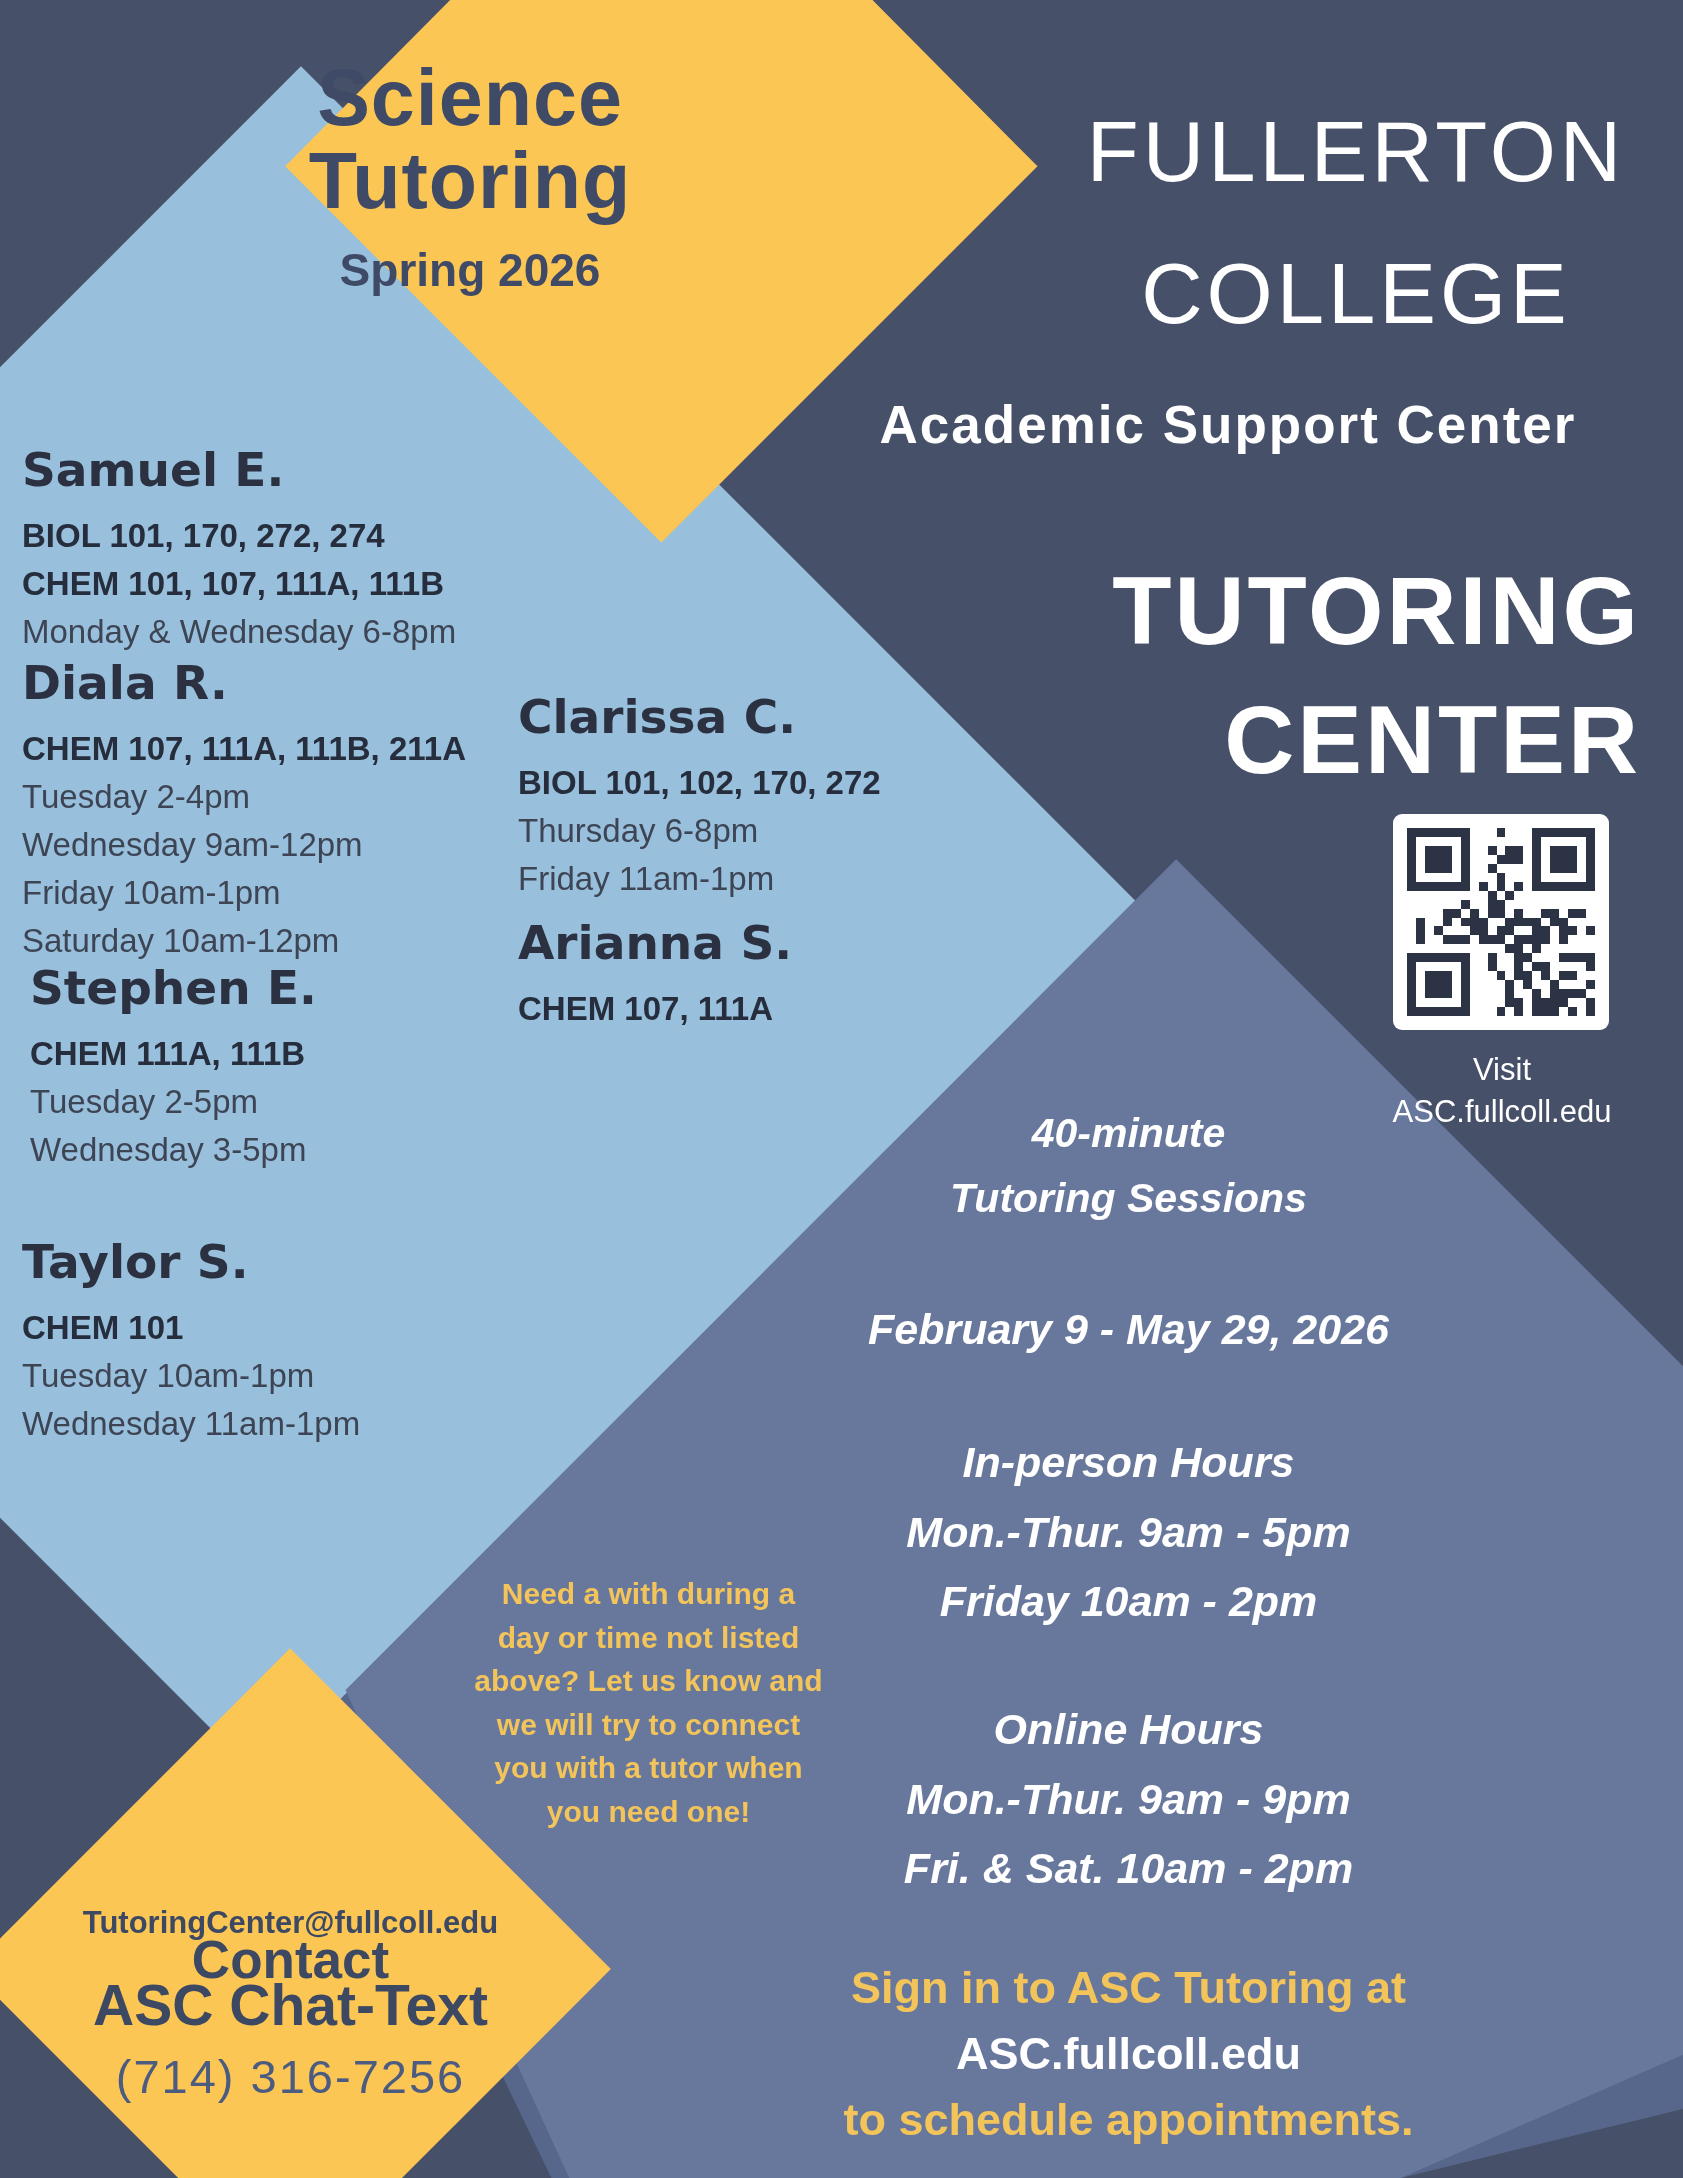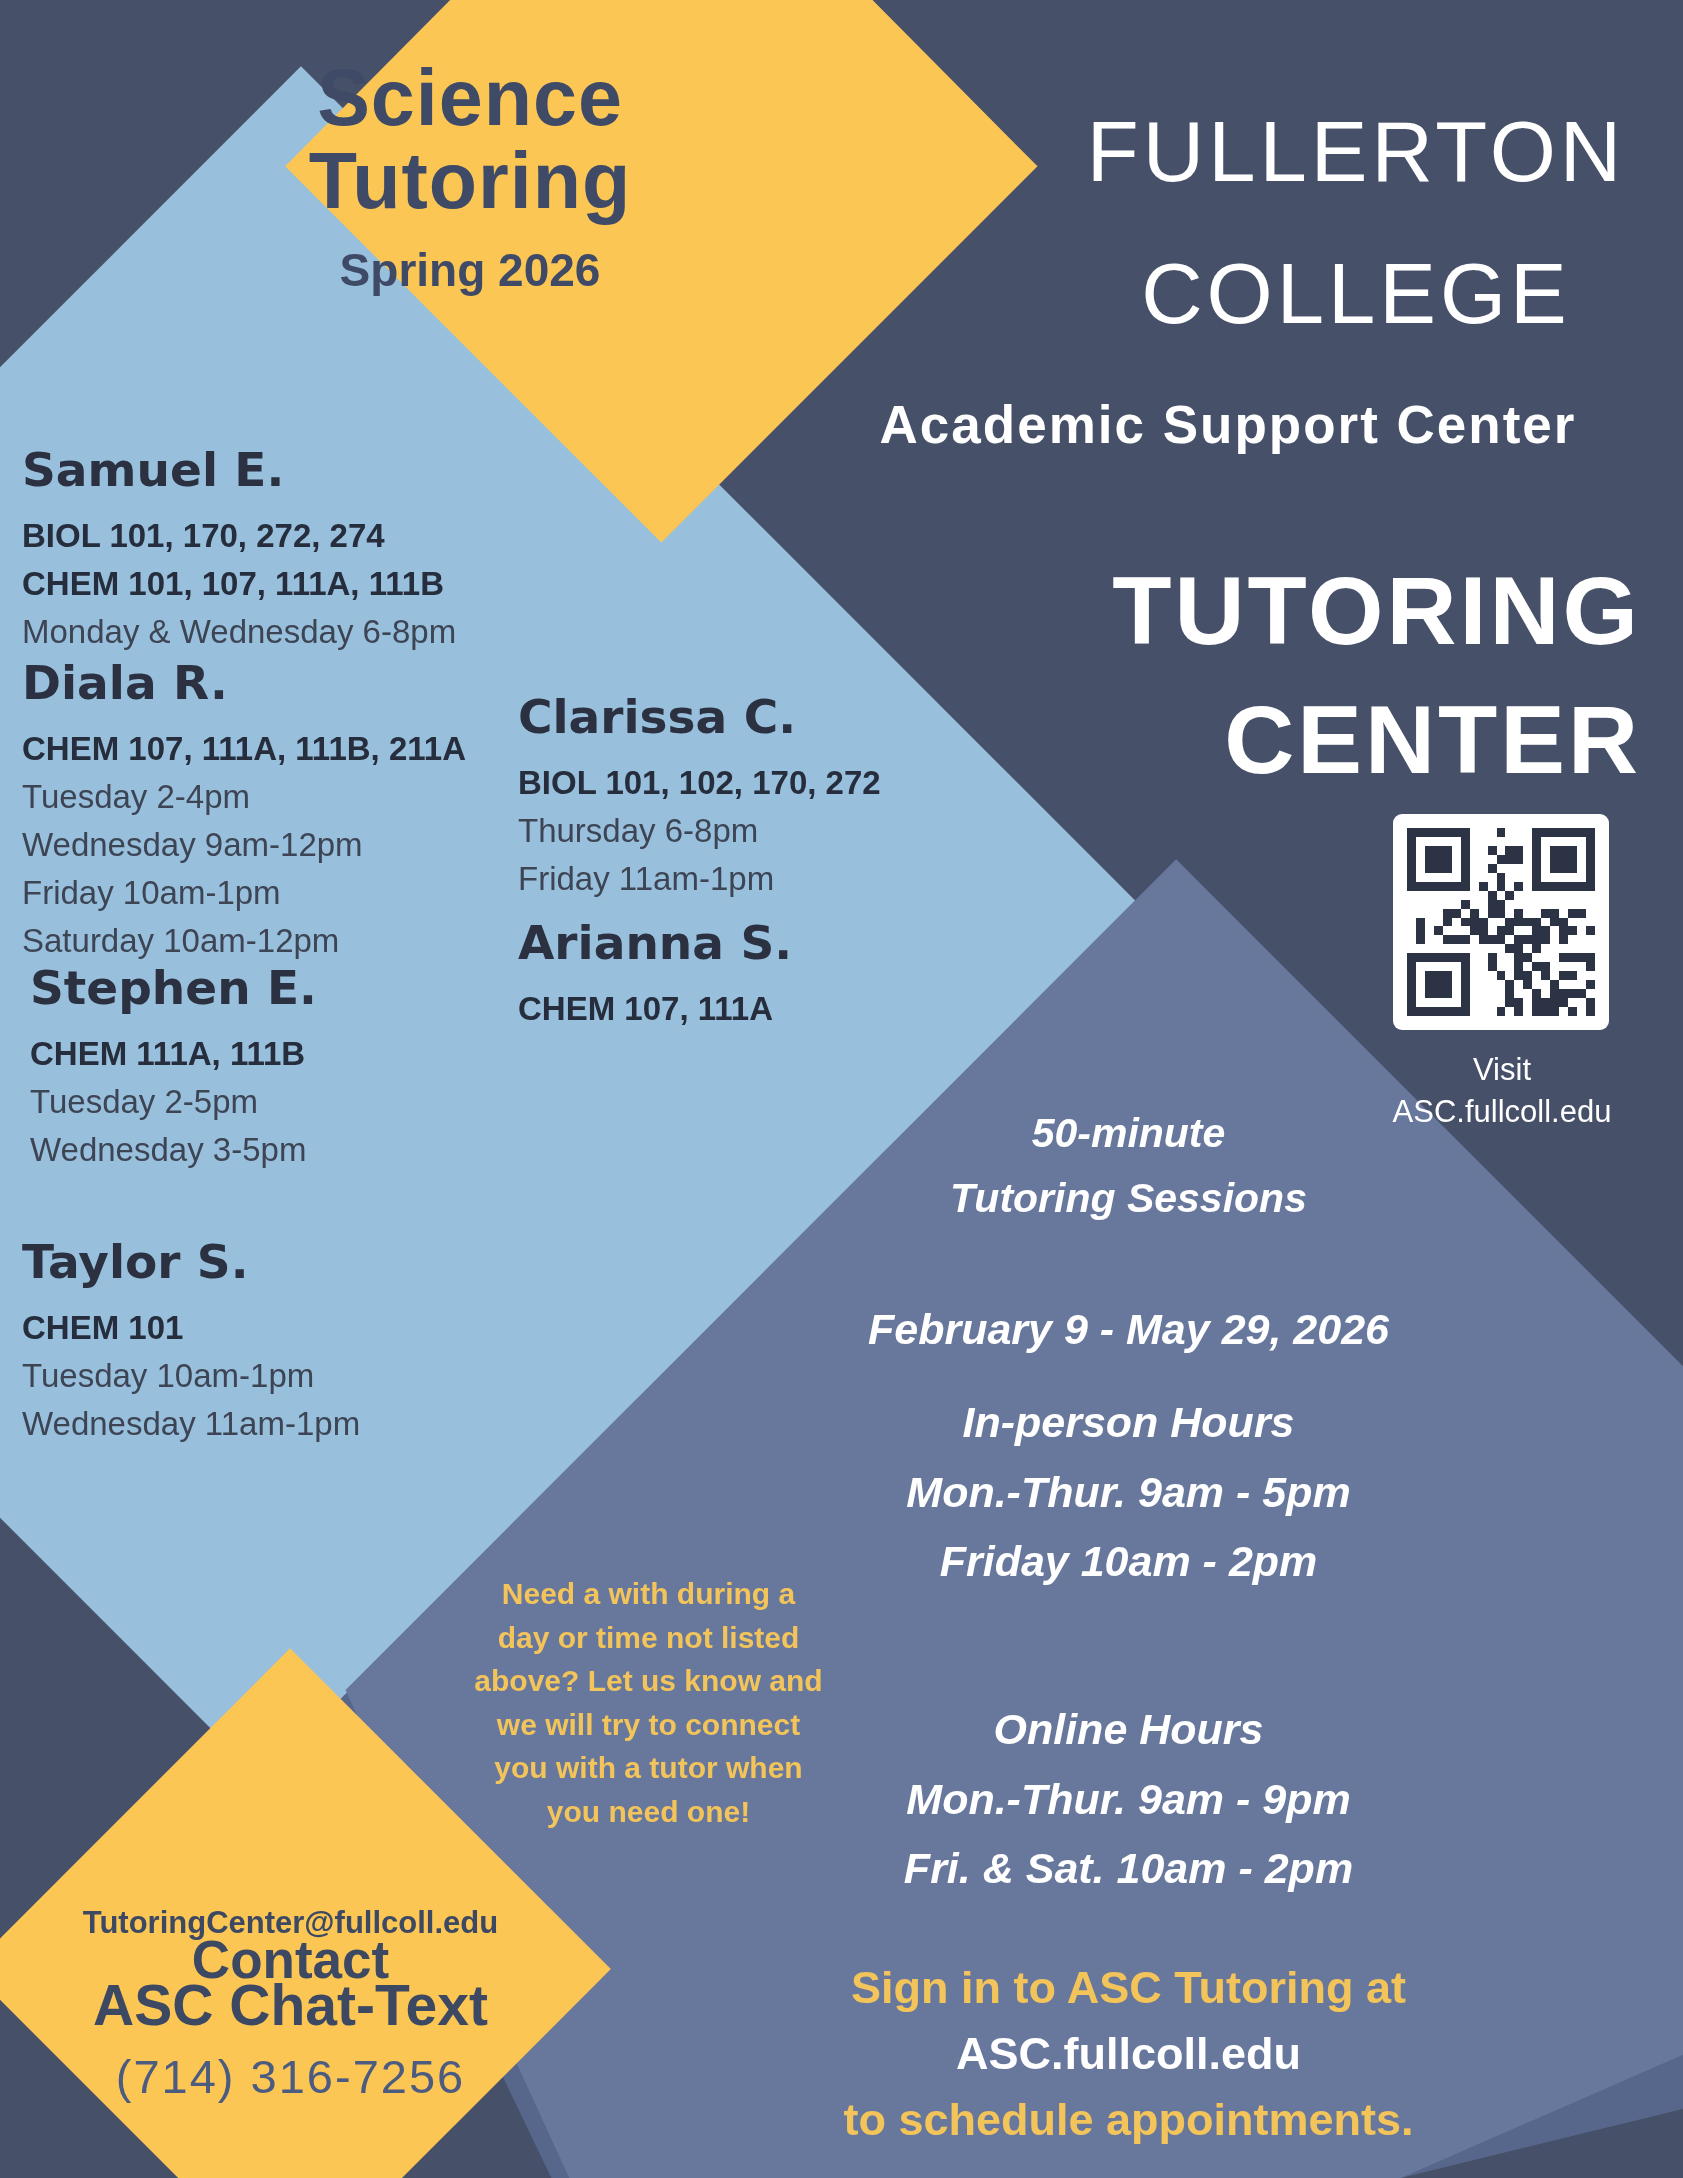--- a/index.html
+++ b/index.html
@@ -41,21 +41,21 @@
   .tutor{width:475px;color:var(--ink);}
   .tname{font-family:"DejaVu Sans",sans-serif;font-size:47px;font-weight:bold;line-height:1.1;
          margin-bottom:16px;color:var(--ink);}
   .tcourse{font-size:33px;font-weight:bold;line-height:48px;color:var(--ink-strong);}
   .tsched{font-size:33px;font-weight:400;line-height:48px;color:var(--ink-soft);}
 
   
   .kite-text{left:762px;width:733px;color:#ffffff;font-weight:bold;font-style:italic;}
   .len{top:1101px;font-size:41px;line-height:1.58;}
   .dates{top:1305px;font-size:43px;}
-  .hours1{top:1388px;font-size:43px;line-height:1.62;}
+  .hours1{top:1428px;font-size:43px;line-height:1.62;}
   .hours2{top:1695px;font-size:43px;line-height:1.62;}
   .signin{top:1955px;font-size:45px;line-height:1.47;font-style:normal;color:var(--yellow-text);}
   .signin .white{color:#ffffff;}
 
   .need-note{left:416px;top:1572px;width:465px;font-size:30px;font-weight:bold;
              line-height:1.45;color:var(--yellow-text);}
 
   
   .contact-title{left:23px;top:1929px;width:535px;font-size:53px;font-weight:bold;color:var(--contact-ink);}
   .contact-email{left:23px;top:1905px;width:535px;font-size:31px;font-weight:bold;color:var(--contact-ink);}
@@ -343,21 +343,21 @@
     <div class="tsched">Thursday 6-8pm</div>
     <div class="tsched">Friday 11am-1pm</div>
   </div>
 
   <div class="abs tutor" style="left:518px;top:917px">
     <div class="tname">Arianna S.</div>
     <div class="tcourse">CHEM 107, 111A</div>
   </div>
 
   <div class="abs ctr kite-text len">
-    <div>50-minute</div>
+    <div>40-minute</div>
     <div>Tutoring Sessions</div>
   </div>
   <div class="abs ctr kite-text dates">February 9 - May 29, 2026</div>
 
   <div class="abs ctr kite-text hours1">
     <div>In-person Hours</div>
     <div>Mon.-Thur. 9am - 5pm</div>
     <div>Friday 10am - 2pm</div>
   </div>
 

